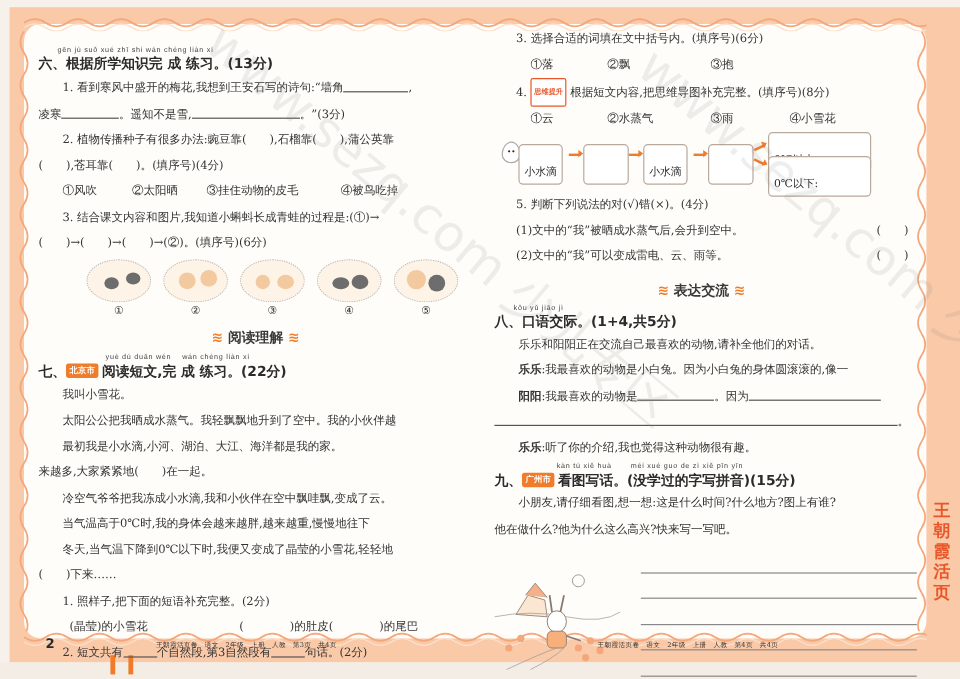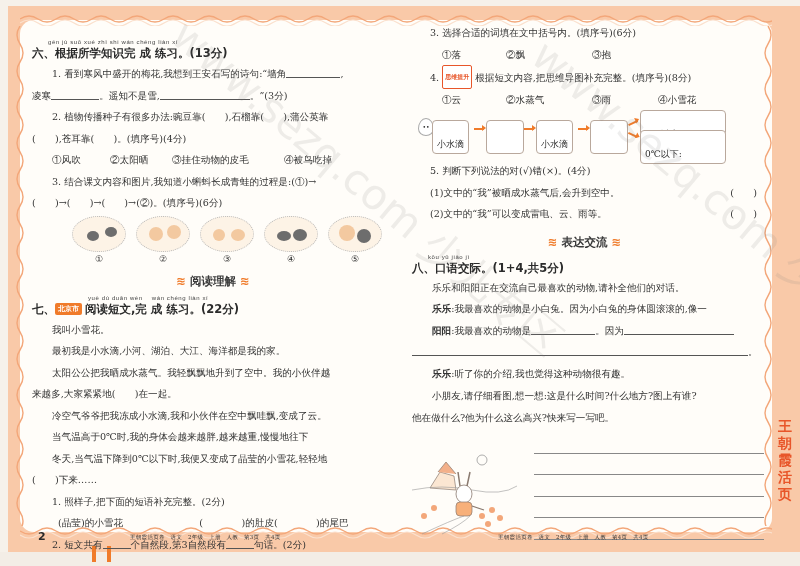--- a/index.html
+++ b/index.html
@@ -140,22 +140,22 @@
     <span class="waves">≋</span>
   </div>
 
   <div class="q-head" style="margin-top:2px;">
     <span class="pinyin" style="padding-left:56px;"><span>yuè dú duǎn wén</span>&nbsp;&nbsp;&nbsp;&nbsp;<span>wán chéng liàn xí</span></span>
     <span>七、</span><span class="badge">北京市</span><span>阅读短文,完 成 练习。(22分)</span>
   </div>
 
   <div>
     <div class="line indent" style="margin-top:2px;">我叫小雪花。</div>
+    <div class="line indent">太阳公公把我晒成水蒸气。我轻飘飘地升到了空中。我的小伙伴越</div>
     <div class="line indent">最初我是小水滴,小河、湖泊、大江、海洋都是我的家。</div>
-    <div class="line indent">太阳公公把我晒成水蒸气。我轻飘飘地升到了空中。我的小伙伴越</div>
     <div class="line">来越多,大家紧紧地(　　)在一起。</div>
     <div class="line indent">冷空气爷爷把我冻成小水滴,我和小伙伴在空中飘哇飘,变成了云。</div>
     <div class="line indent">当气温高于0℃时,我的身体会越来越胖,越来越重,慢慢地往下</div>
     <div class="line indent">冬天,当气温下降到0℃以下时,我便又变成了晶莹的小雪花,轻轻地</div>
     <div class="line">(　　)下来……</div>
   </div>
 
   <div class="line indent">1. 照样子,把下面的短语补充完整。(2分)</div>
   <div class="line opts" style="padding-left:26px;">
     <span style="width:110px;">(晶莹)的小雪花</span><span style="width:106px;text-align:right;">(　　　　)的肚皮</span><span>(　　　　)的尾巴</span>
@@ -224,20 +224,24 @@
   <div class="line indent">
     <b>阳阳</b><span>:我最喜欢的动物是</span><span class="blank" style="width:64px;"></span><span>。因为</span><span class="blank" style="width:110px;"></span>
   </div>
   <div class="line">
     <span class="blank" style="width:336px;"></span><span>。</span>
   </div>
   <div class="line indent">
     <b>乐乐</b><span>:听了你的介绍,我也觉得这种动物很有趣。</span>
   </div>
 
+  <div class="q-head" style="margin-top:1px;">
+    <span class="pinyin" style="padding-left:52px;"><span>kàn tú xiě huà</span>&nbsp;&nbsp;&nbsp;&nbsp;&nbsp;&nbsp;&nbsp;<span>méi xué guo de zì xiě pīn yīn</span></span>
+    <span>九、</span><span class="badge">广州市</span><span>看图写话。(没学过的字写拼音)(15分)</span>
+  </div>
   <div class="line indent" style="margin-top:1px;">小朋友,请仔细看图,想一想:这是什么时间?什么地方?图上有谁?</div>
   <div class="line">他在做什么?他为什么这么高兴?快来写一写吧。</div>
 
   <div style="position:relative;height:110px;">
     <svg class="picture" style="top:22px;" viewBox="0 0 105 85">
       <circle cx="70" cy="10" r="5" fill="none" stroke="#999" stroke-width="0.8"></circle>
       <path d="M18 38 L28 22 L42 26 L44 40 Z" fill="#fbe6d2" stroke="#8a7a70" stroke-width="0.7"></path>
       <path d="M26 22 L34 12 L44 24" fill="#f3b08a" stroke="#8a7a70" stroke-width="0.7"></path>
       <path d="M0 40 Q 30 34 60 40 T 105 36" fill="none" stroke="#999" stroke-width="0.6"></path>
       <ellipse cx="52" cy="44" rx="8" ry="9" fill="#fff" stroke="#8a7a70" stroke-width="0.8"></ellipse>

